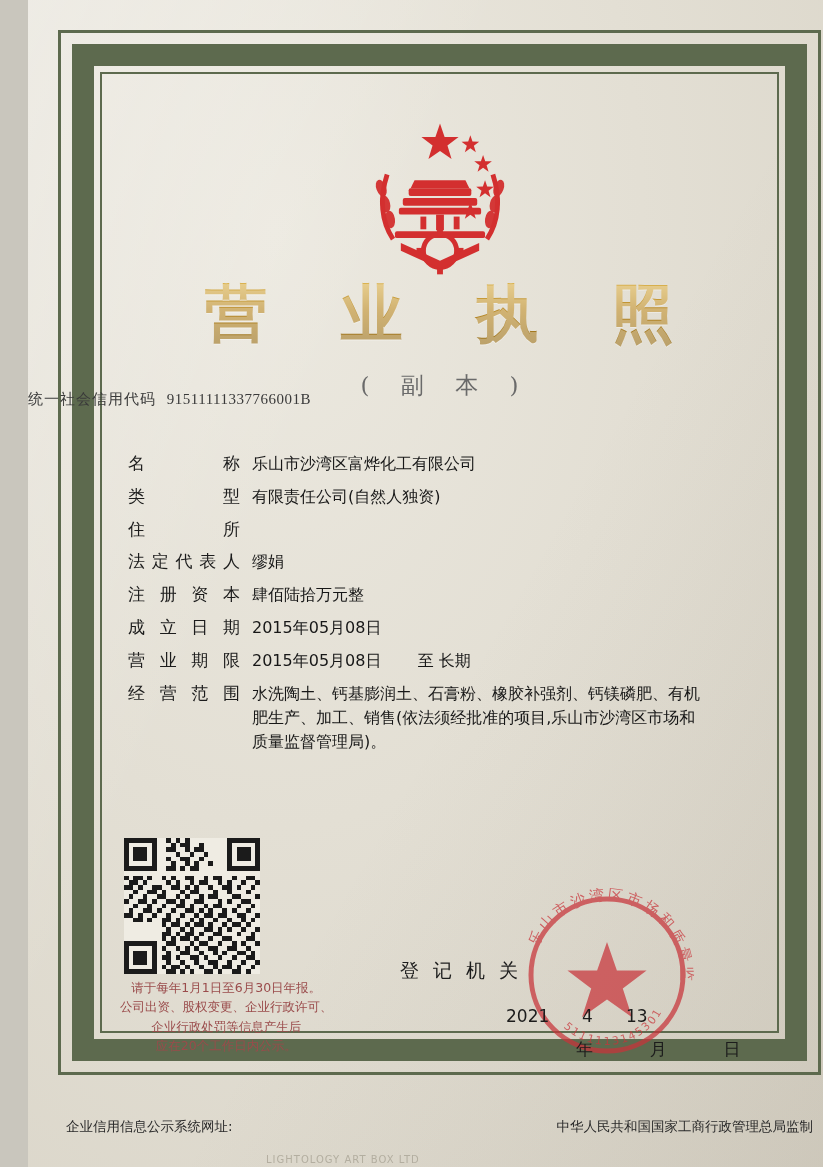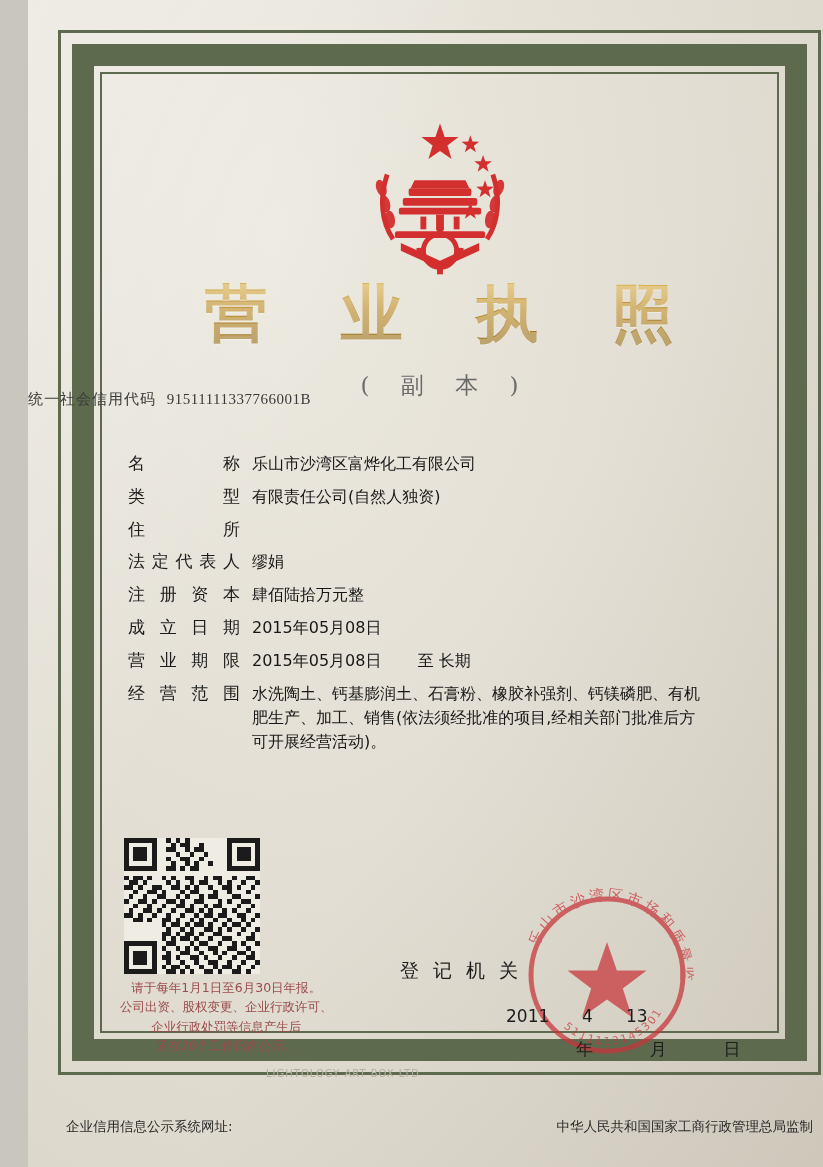--- a/index.html
+++ b/index.html
@@ -165,21 +165,21 @@
     position:absolute;left:38px;top:1118px;
     font-family:"DejaVu Sans", sans-serif;
     font-size:13.5px;color:#2a2a2a;
   }
   .foot-right{
     position:absolute;right:38px;top:1118px;
     font-family:"DejaVu Sans", sans-serif;
     font-size:13.5px;color:#2a2a2a;
   }
   .watermark{
-    position:absolute;left:238px;top:1068px;
+    position:absolute;left:238px;top:1154px;
     font-family:"DejaVu Sans", sans-serif;
     font-size:10px;color:#b3aea0;letter-spacing:1px;text-align:center;
   }
 </style>
 </head>
 <body>
 
 <div id="page">
 
   <div class="frame-outer"></div>
@@ -309,21 +309,21 @@
       </div>
     </div>
 
     <div class="row scope">
       <div class="lab">
         <span>经</span>
         <span>营</span>
         <span>范</span>
         <span>围</span>
       </div>
-      <div class="val">水洗陶土、钙基膨润土、石膏粉、橡胶补强剂、钙镁磷肥、有机肥生产、加工、销售(依法须经批准的项目,经相关部门批准后方可开展经营活动)。</div>
+      <div class="val">水洗陶土、钙基膨润土、石膏粉、橡胶补强剂、钙镁磷肥、有机肥生产、加工、销售(依法须经批准的项目,乐山市沙湾区市场和质量监督管理局)。</div>
     </div>
 
   </div>
 
   <div class="qr">
     <svg width="136" height="136" viewBox="0 0 29 29" shape-rendering="crispEdges">
       <rect width="29" height="29" fill="#efece3"></rect>
       <g fill="#1b1b1b">
         <path d="M0 0h7v7h-7z"></path>
           <path d="M1 1h5v5h-5z" fill="#efece3"></path>
@@ -554,21 +554,21 @@
       <text font-family="'DejaVu Sans', sans-serif" font-size="15" fill="#c8343a" letter-spacing="3">
         <textPath href="#arcTop" startOffset="12%">乐山市沙湾区市场和质量监督管理局</textPath>
       </text>
       <text font-family="'DejaVu Sans', sans-serif" font-size="11" fill="#c8343a" letter-spacing="2">
         <textPath href="#arcBottom" startOffset="22%">5111113145301</textPath>
       </text>
     </svg>
   </div>
 
   <div class="date-line">
-    <span class="date-y">2011</span>
+    <span class="date-y">2021</span>
     <span class="date-m">4</span>
     <span class="date-d">13</span>
   </div>
   <div class="ymd">年 月 日</div>
 
   <div class="watermark">LIGHTOLOGY ART BOX  LTD</div>
   <div class="foot-left">企业信用信息公示系统网址:</div>
   <div class="foot-right">中华人民共和国国家工商行政管理总局监制</div>
 
 </div>

